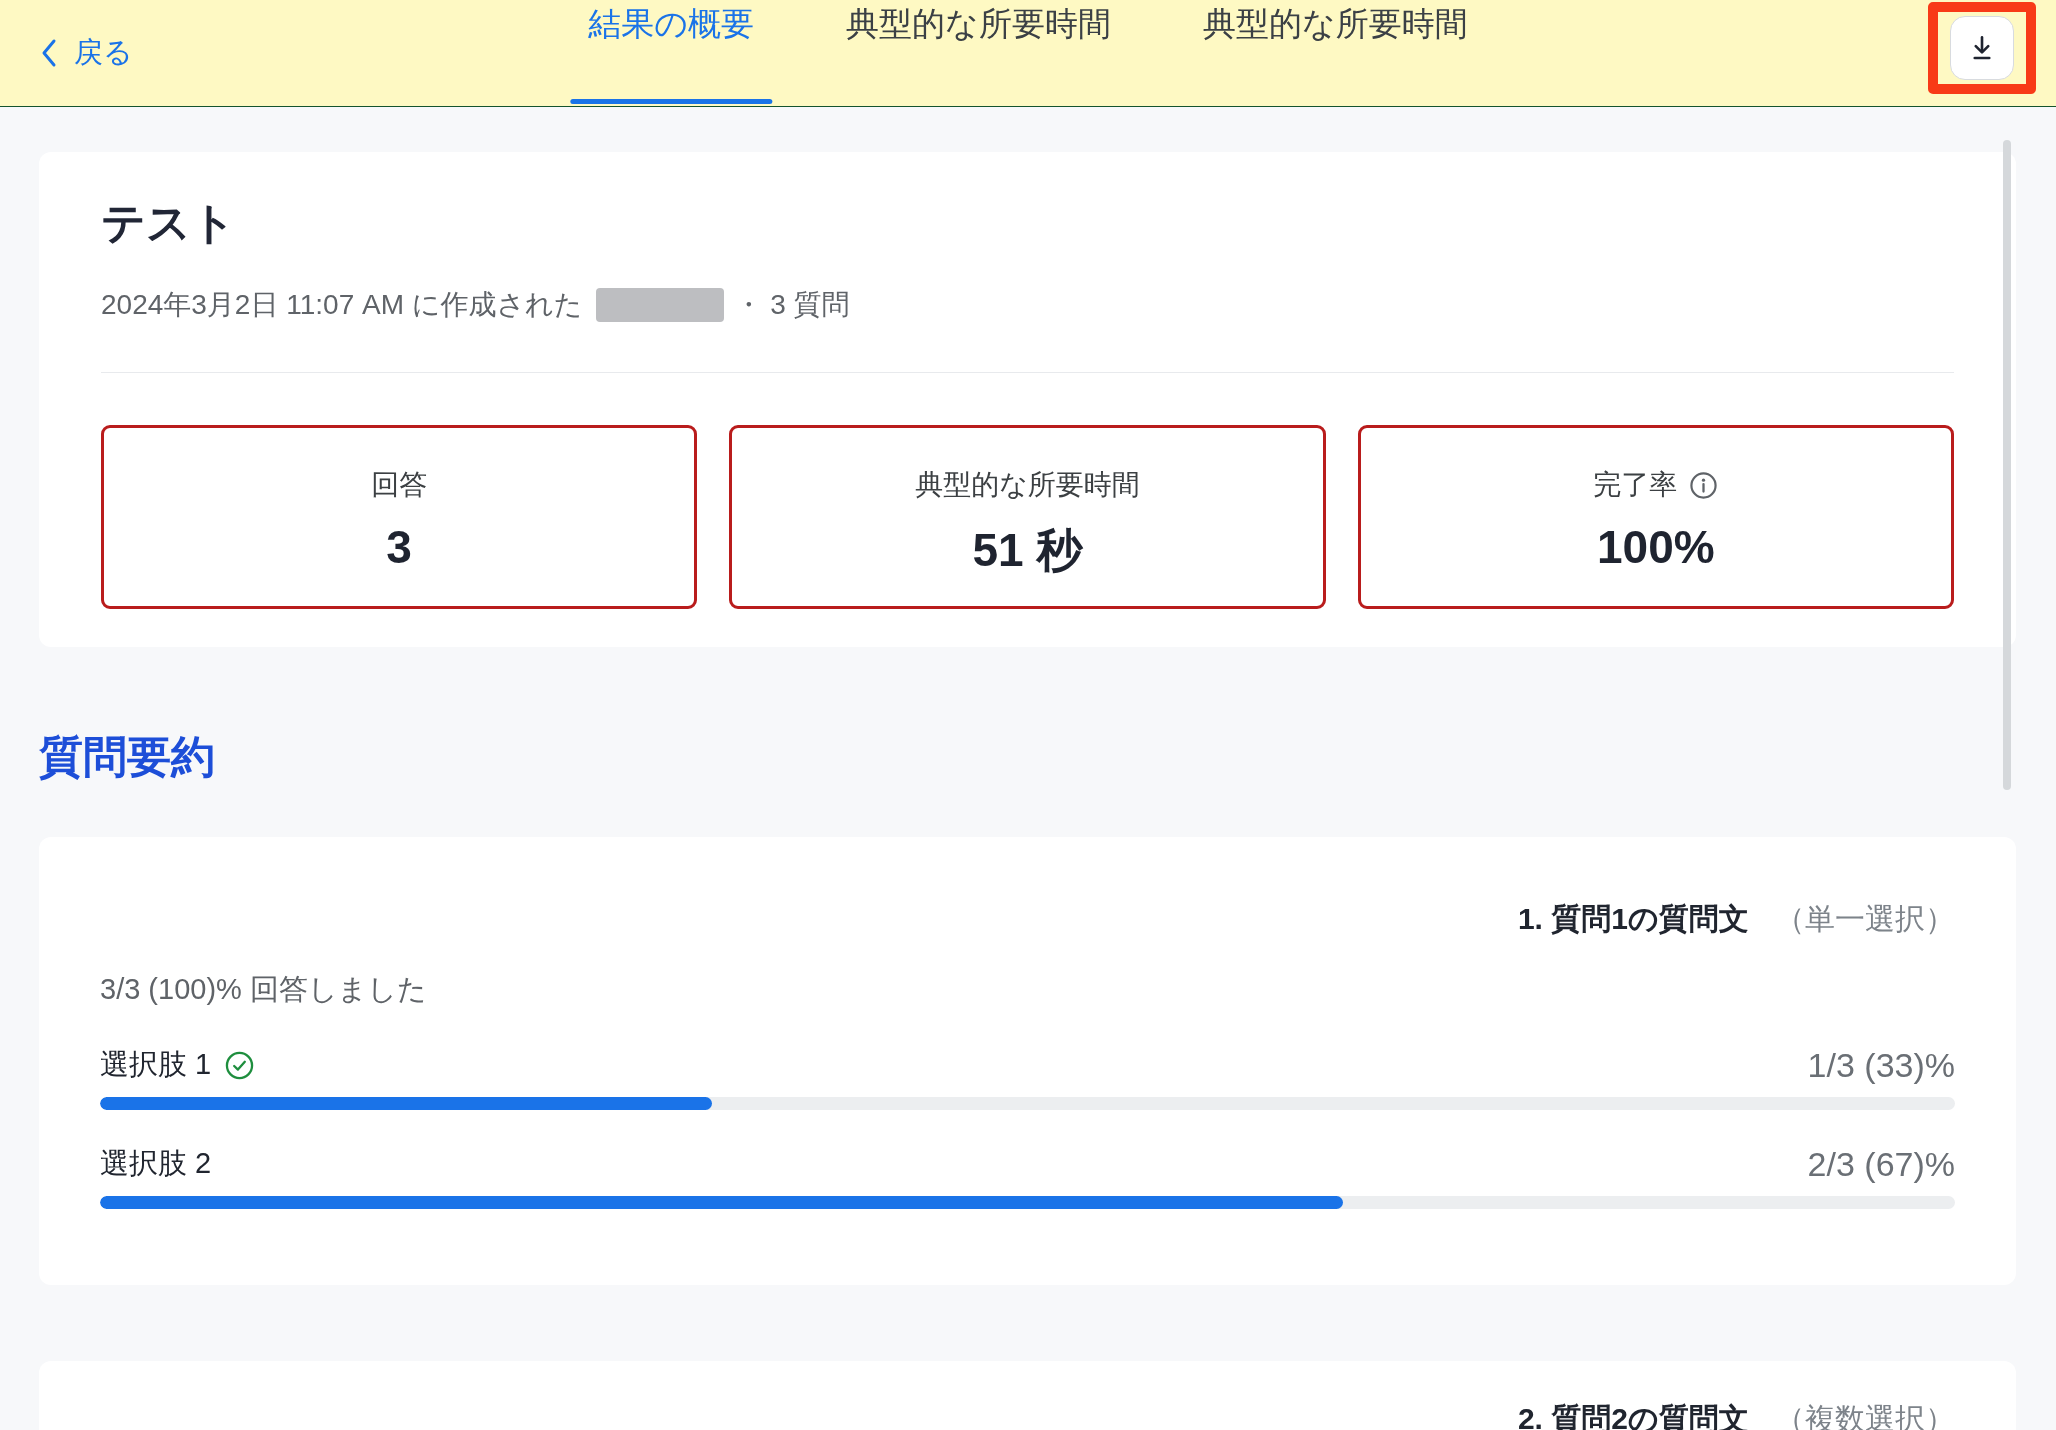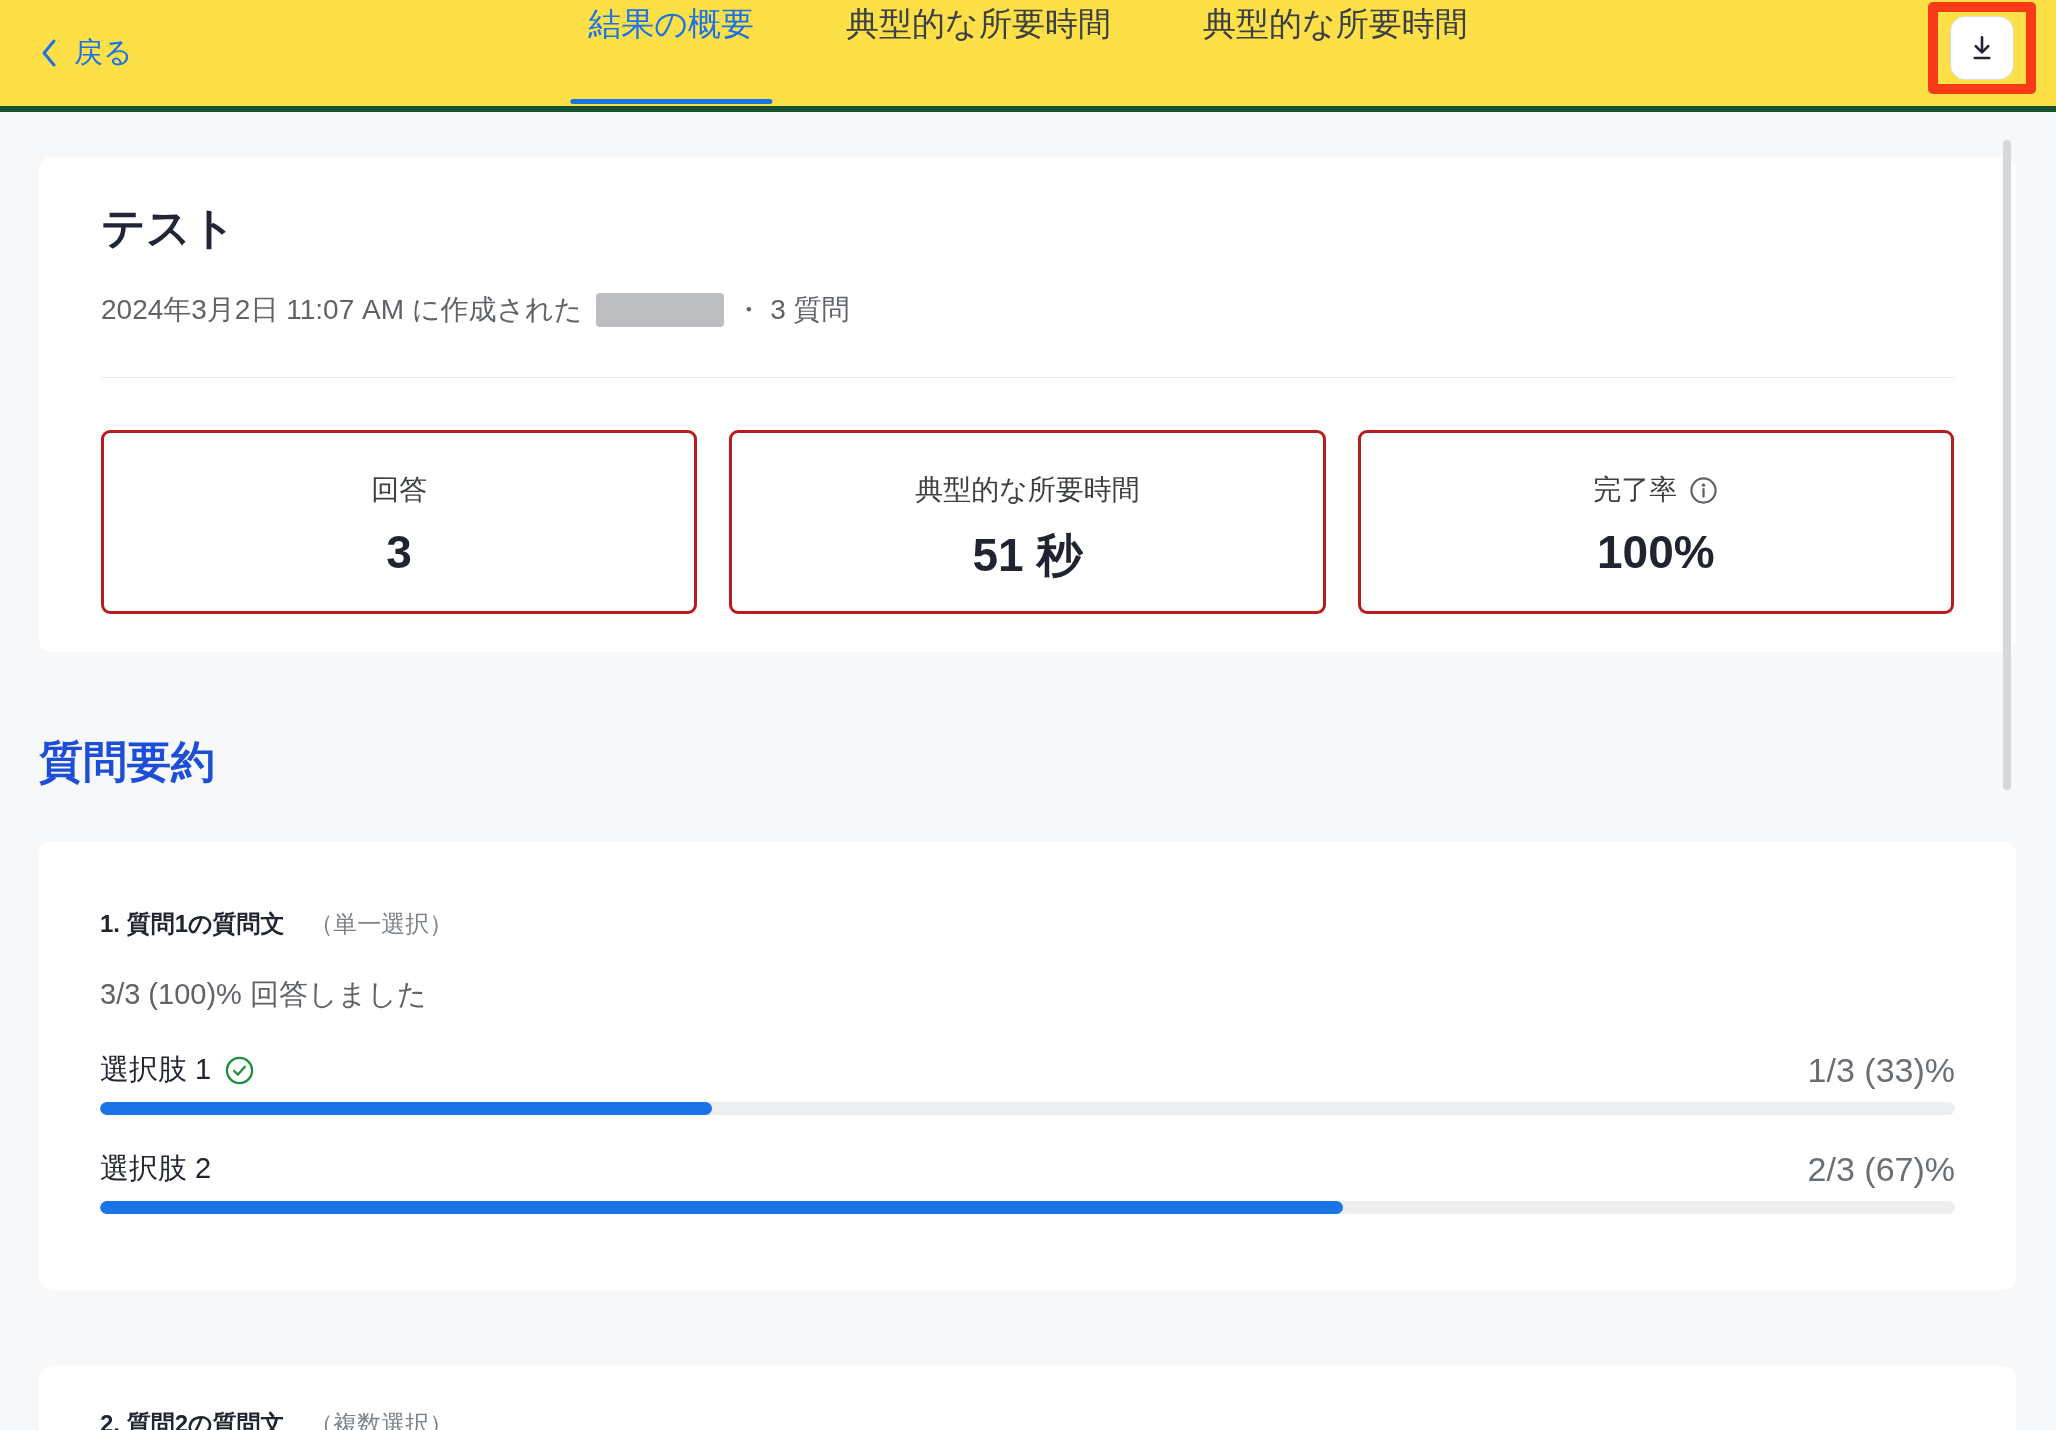--- a/index.html
+++ b/index.html
@@ -4,22 +4,22 @@
 <style>
   html,body{margin:0;padding:0;}
   body{
     width:2056px;height:1430px;overflow:hidden;position:relative;
     background:#f7f8fa;
     font-family:"Liberation Sans","DejaVu Sans",sans-serif;
     -webkit-font-smoothing:antialiased;
   }
   
   .header{
-    position:relative;height:106px;background:#fde047;
-    border-bottom:6px solid #14532d;
+    position:relative;height:106px;background:#fef9c3;
+    border-bottom:1px solid #14532d;
     display:flex;align-items:center;text-decoration:underline;
   }
   .back-link{
     position:absolute;left:40px;top:0;height:100%;
     display:flex;align-items:center;gap:16px;
     color:#1a73e8;font-size:29px;font-weight:500;cursor:pointer;
   }
   .tabs{
     position:absolute;left:50%;transform:translateX(-50%);top:0;height:100%;
     display:flex;align-items:stretch;gap:56px;
@@ -71,21 +71,21 @@
   .stat-label{
     margin-top:38px;font-size:28px;color:#3c4043;
     display:flex;align-items:center;gap:12px;
   }
   .stat-value{margin-top:16px;font-size:46px;font-weight:700;color:#1f2430;}
   .section-heading{
     margin:84px 0 0 39px;font-size:44px;line-height:52px;font-weight:800;color:#1d4ed8;
   }
   .question-card{margin-top:54px;padding:60px 61px 76px 61px;}
   .question-card.partial{margin-top:76px;padding:36px 61px 76px 61px;}
-  .q-title-row{font-size:24px;line-height:44px;}
+  .q-title-row{font-size:30px;line-height:44px;text-align:right;}
   .q-title{font-weight:700;color:#20252f;}
   .q-type{color:#7d838a;margin-left:18px;}
   .q-answered{margin-top:28px;font-size:29px;line-height:40px;color:#5f6368;}
   .option-row{
     display:flex;justify-content:space-between;align-items:center;
     height:40px;
     gap:38px;
   }
   .option-row.first{margin-top:36px;}
   .option-row.second{margin-top:34px;}

